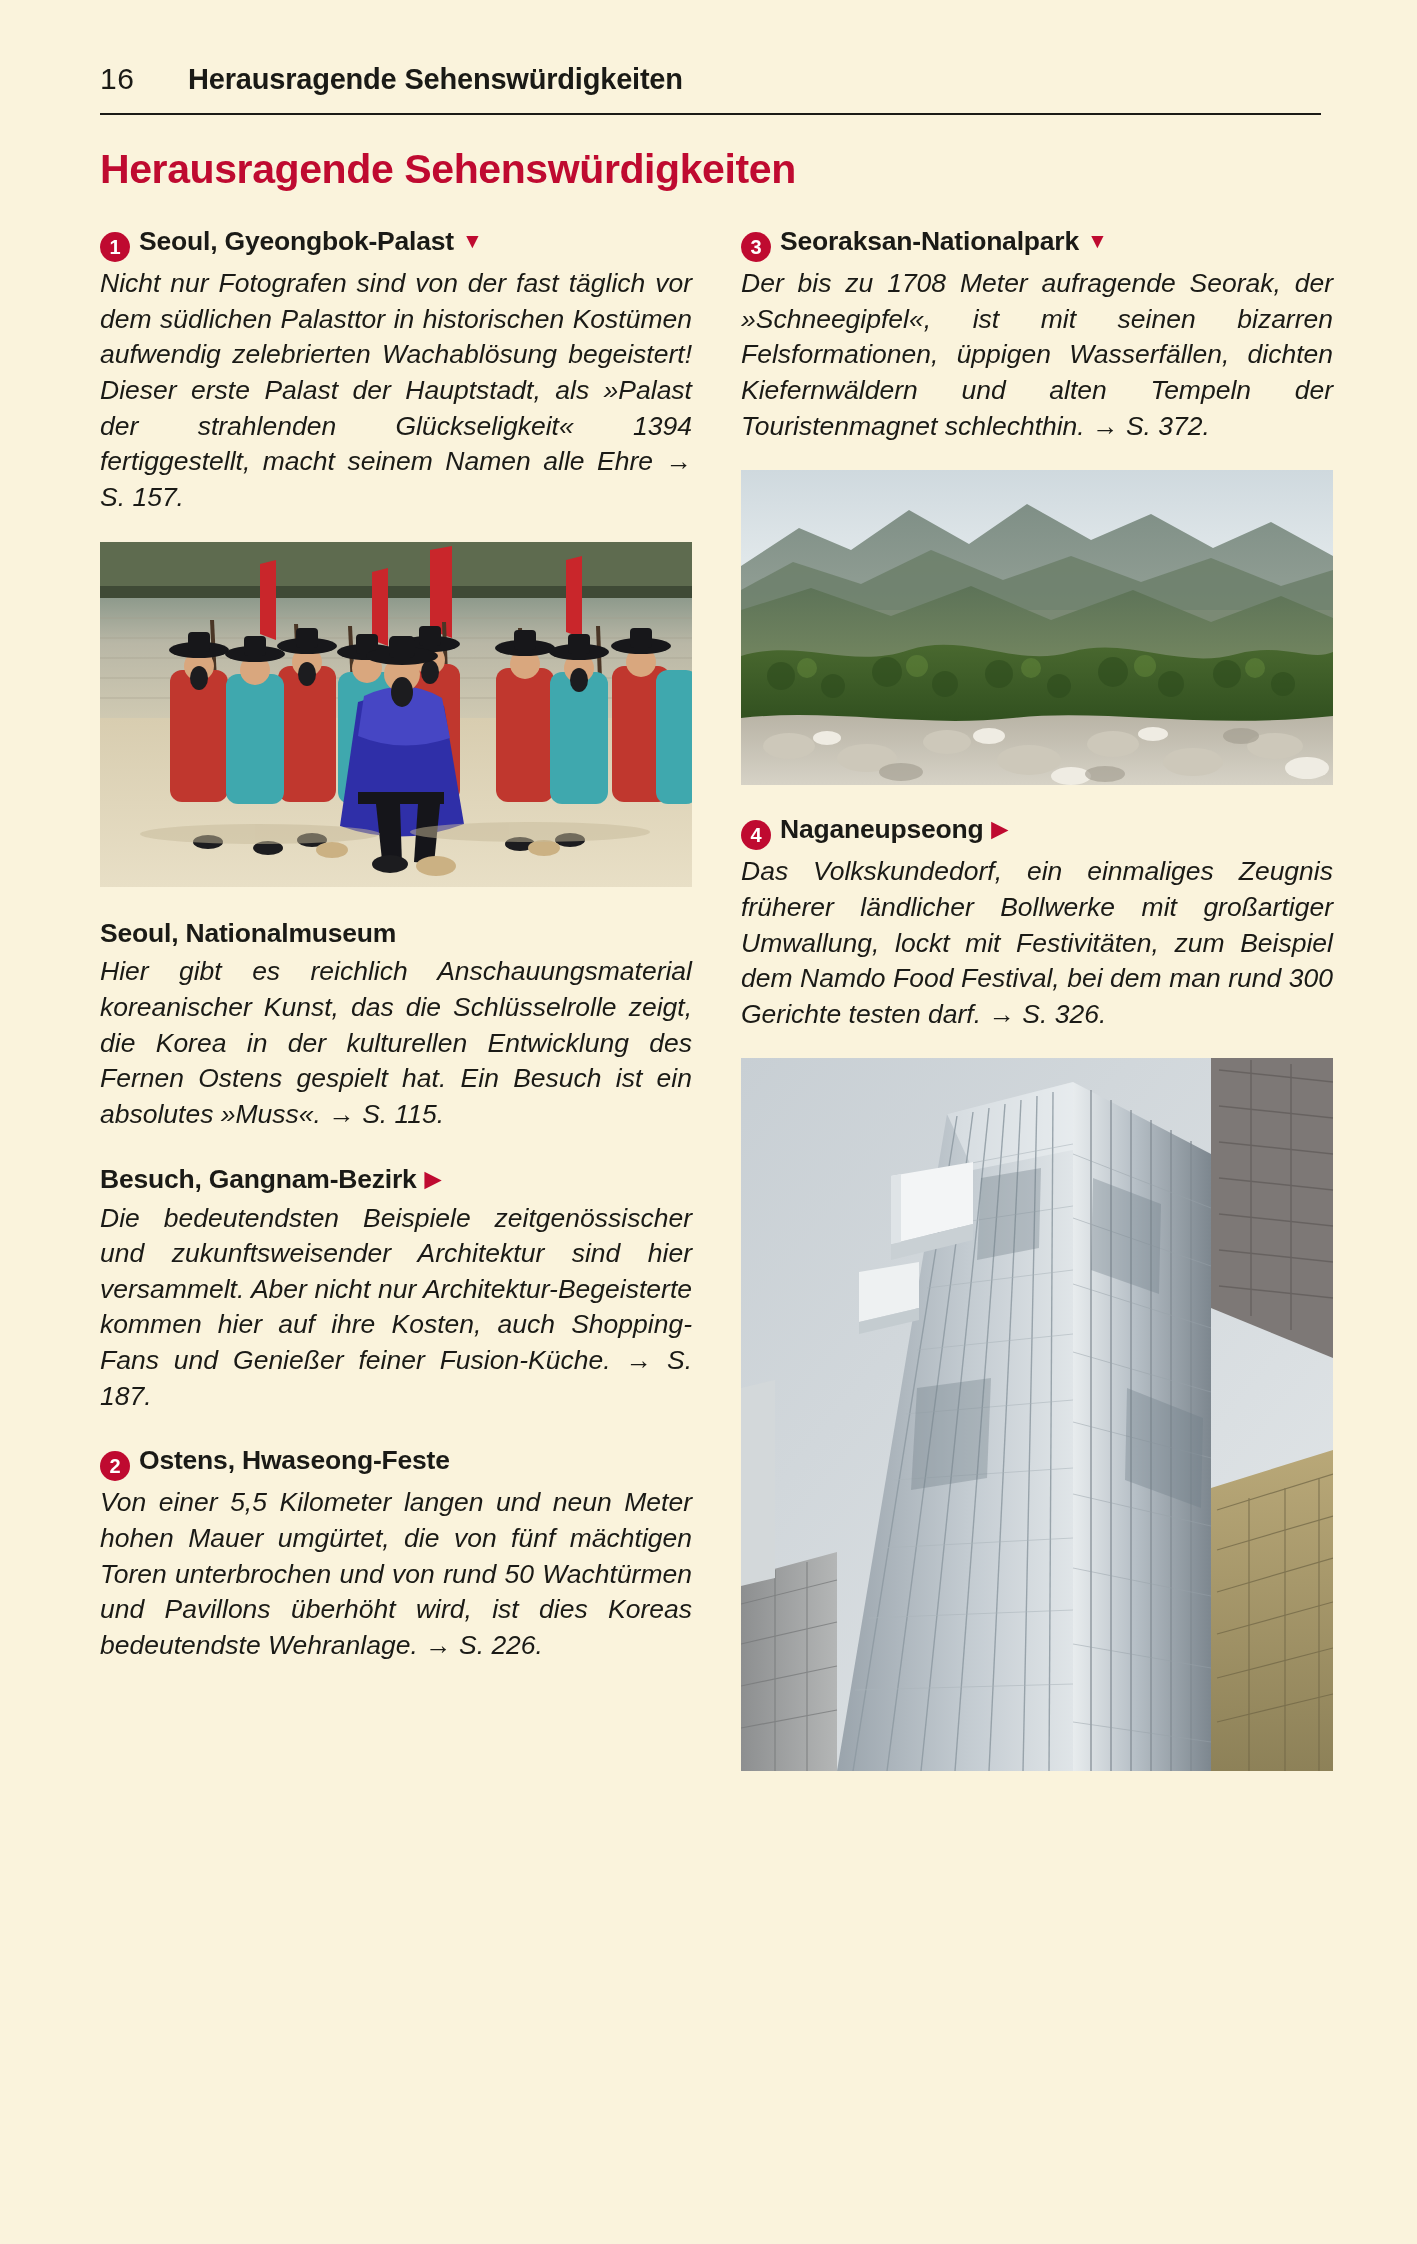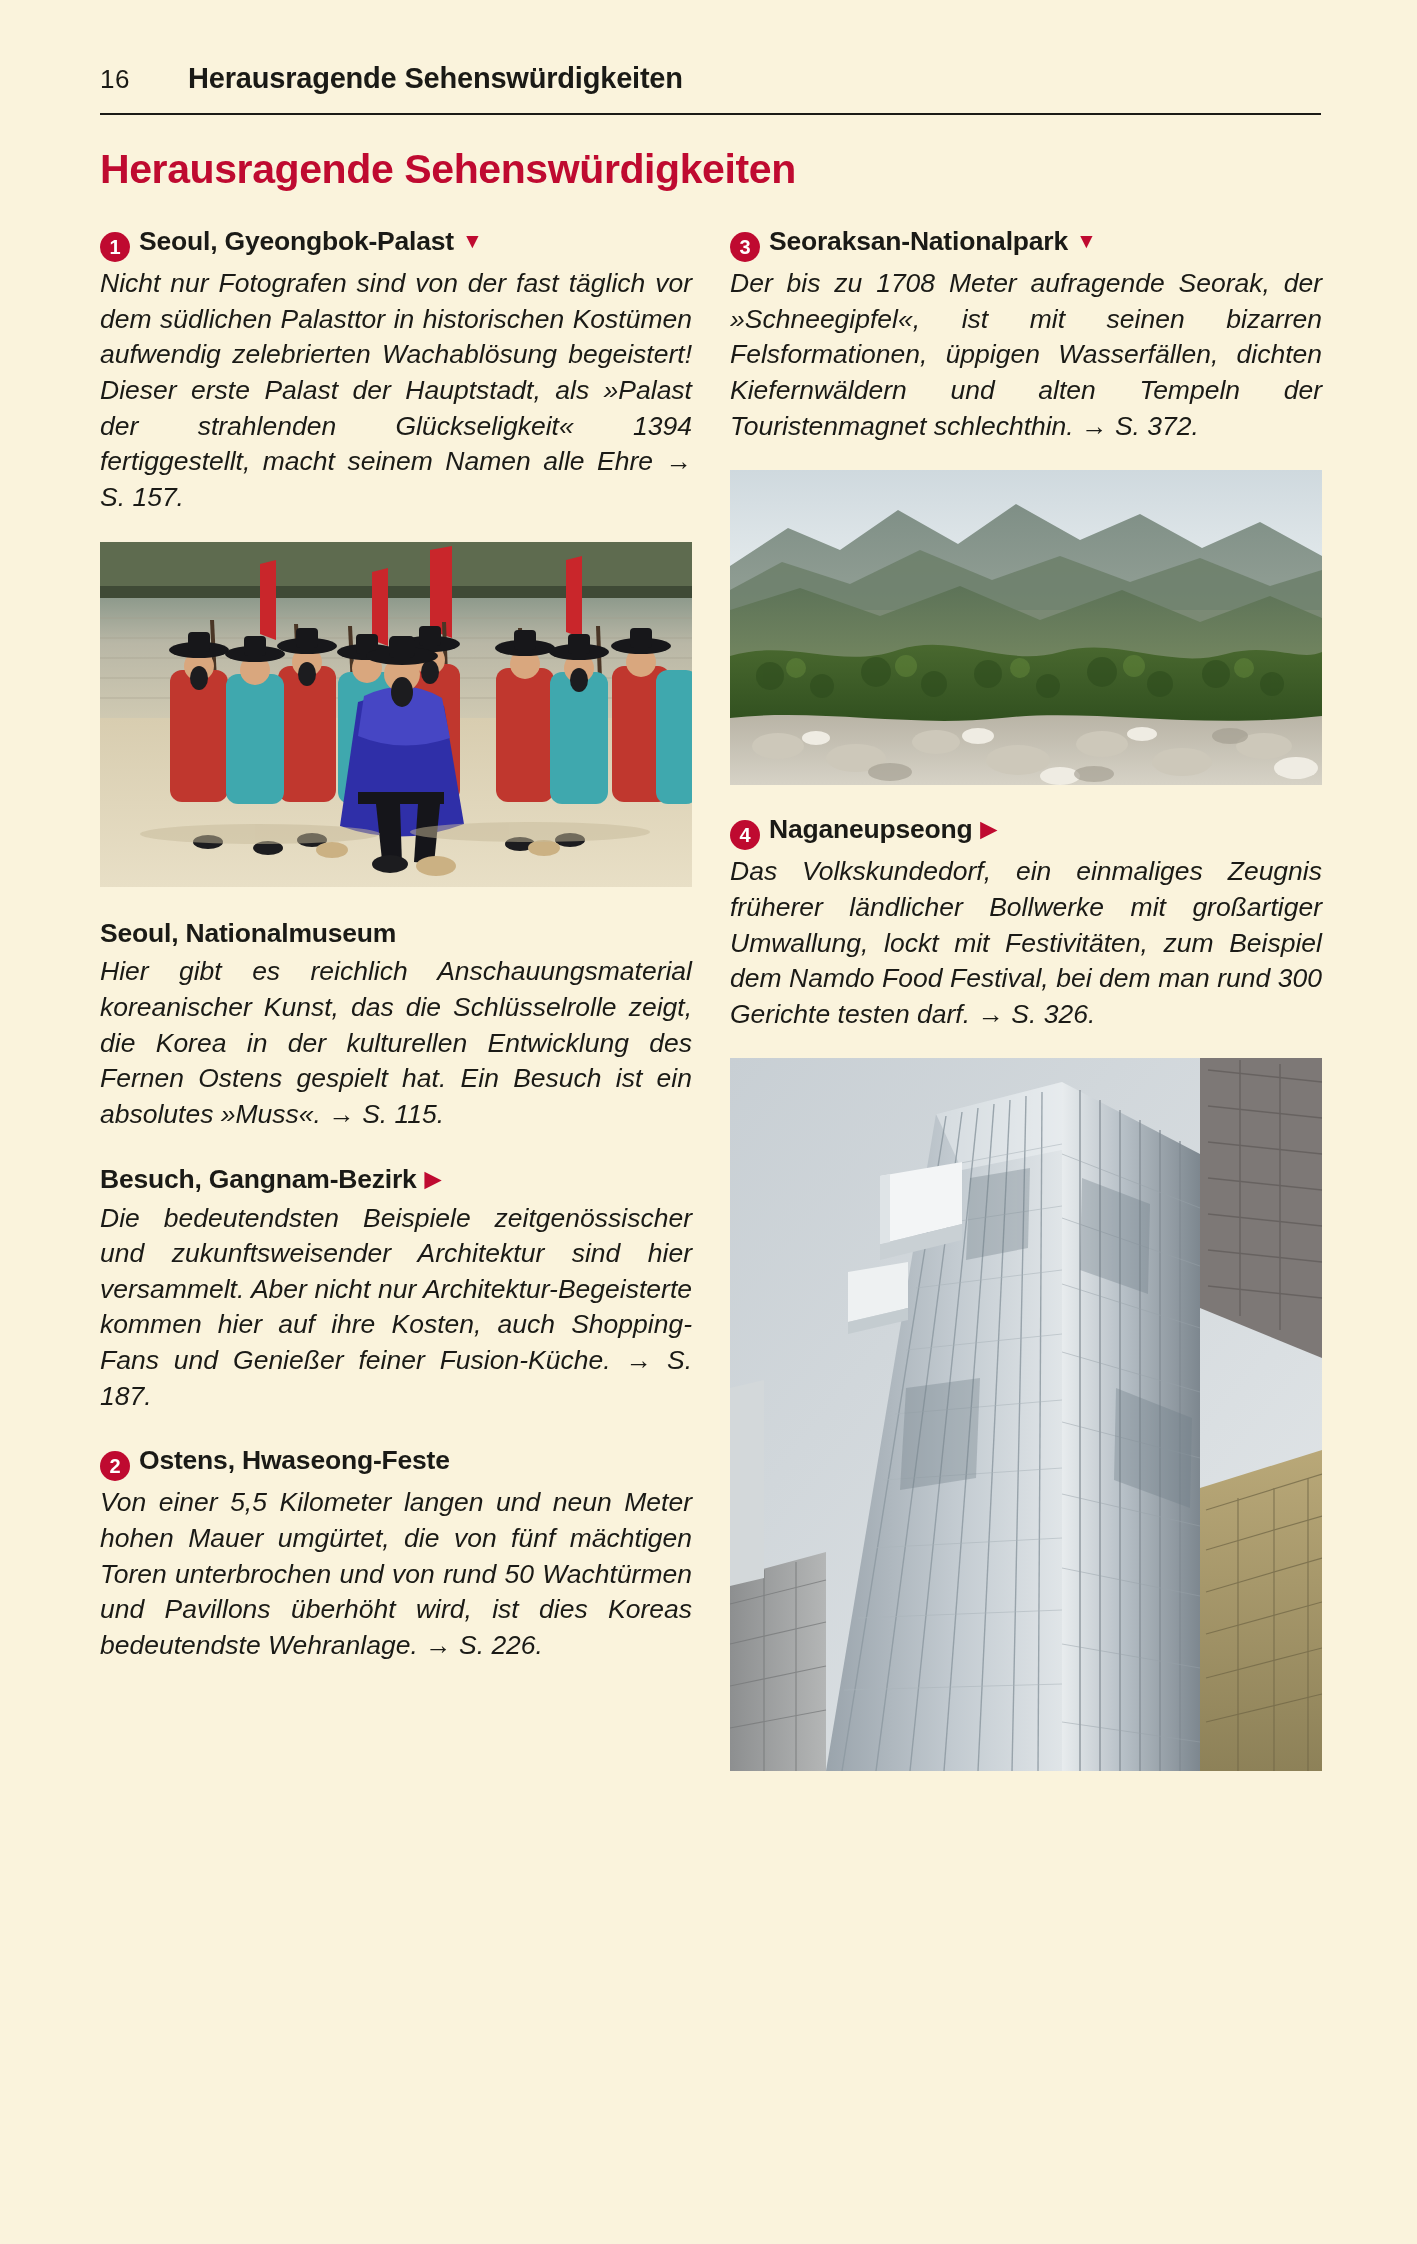--- a/index.html
+++ b/index.html
@@ -24,21 +24,21 @@
     padding: 62px 96px 40px 100px;
   }
 
   
   .runhead {
     display: flex;
     align-items: baseline;
     height: 46px;
   }
   .runhead .folio {
-    font-size: 26px;
+    font-size: 30px;
     font-weight: 400;
     letter-spacing: 0.5px;
     width: 88px;
     flex: 0 0 88px;
     color: #1a1a16;
   }
   .runhead .runtitle {
     font-size: 29px;
     font-weight: 700;
     letter-spacing: -0.2px;
@@ -56,21 +56,21 @@
     font-size: 41px;
     font-weight: 700;
     letter-spacing: -0.4px;
     margin: 33px 0 34px 0;
     line-height: 1.05;
   }
 
   
   .columns {
     display: flex;
-    gap: 38px;
+    gap: 49px;
     align-items: flex-start;
   }
   .col {
     width: 592px;
     flex: 0 0 592px;
   }
 
   
   .entry-head {
     font-size: 26.5px;

